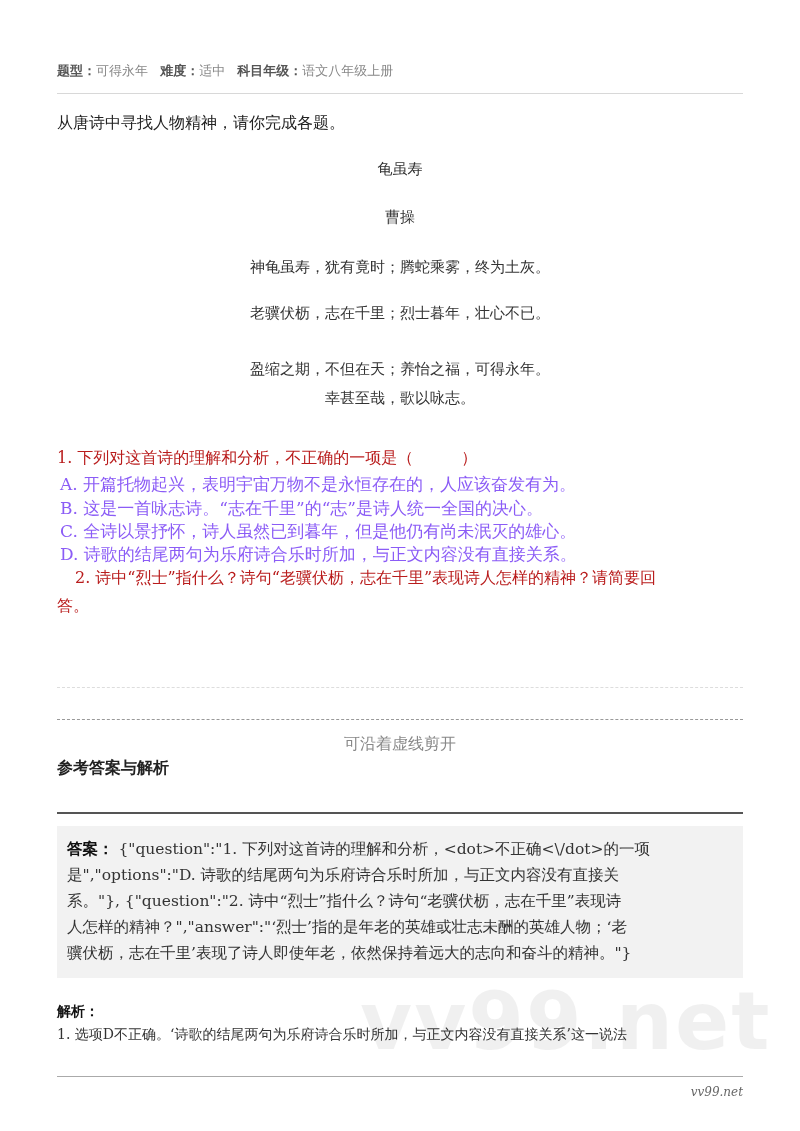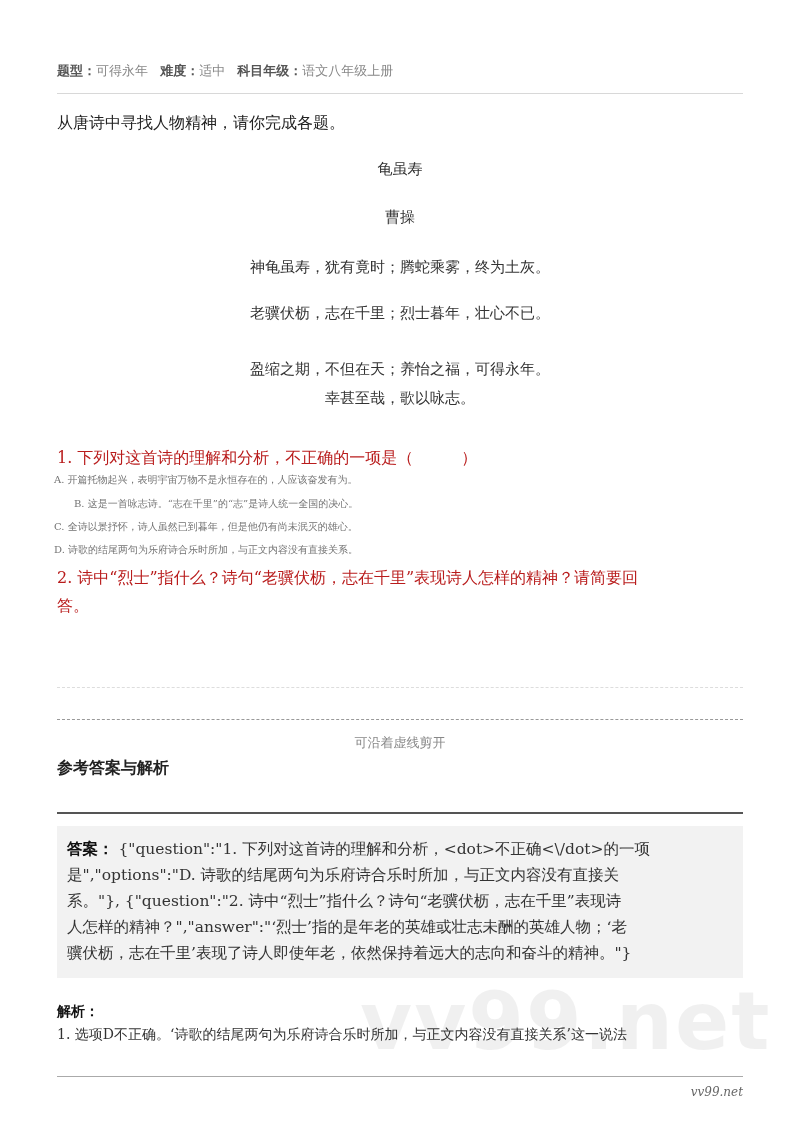--- a/index.html
+++ b/index.html
@@ -15,25 +15,25 @@
   }
   .meta-bar b { color: #555; font-weight: bold; }
   .meta-bar .gap { display: inline-block; width: 8px; }
   .meta-rule { position: absolute; left: 57px; top: 93px; width: 686px; height: 1px; background: #d8d8d8; }
 
   .intro { position: absolute; left: 57px; top: 113px; font-size: 16px; color: #222; }
 
   .poem { position: absolute; left: 57px; width: 686px; text-align: center; font-size: 15px; color: #333; font-family: "DejaVu Sans", "Liberation Sans", sans-serif; }
 
   .q { position: absolute; left: 57px; width: 690px; font-size: 16px; color: #b91c1c; line-height: 28px; }
-  .opt { position: absolute; left: 54px; width: 690px; font-size: 10px; color: #737373; }
+  .opt { position: absolute; left: 60px; width: 690px; font-size: 17px; color: #8b5cf6; }
 
   .dash-light { position: absolute; left: 57px; top: 687px; width: 686px; height: 0; border-top: 1px dashed #ddd; }
   .dash-dark { position: absolute; left: 57px; top: 719px; width: 686px; height: 0; border-top: 1.5px dashed #999; }
-  .cut-note { position: absolute; left: 57px; top: 734px; width: 686px; text-align: center; font-size: 13px; color: #888; }
+  .cut-note { position: absolute; left: 57px; top: 734px; width: 686px; text-align: center; font-size: 16px; color: #888; }
 
   .answer-heading { position: absolute; left: 57px; top: 758px; font-size: 16px; font-weight: bold; color: #222; font-family: "DejaVu Sans", "Liberation Sans", sans-serif; }
   .answer-rule { position: absolute; left: 57px; top: 812px; width: 686px; height: 2px; background: #555; }
 
   .answer-box {
     position: absolute; left: 57px; top: 826px; width: 686px; height: 152px;
     background: #f2f2f2; box-sizing: border-box; padding: 10px 10px 0 10px;
     font-size: 15.5px; line-height: 26px; color: #333;
   }
   .answer-box b { font-family: "DejaVu Sans", "Liberation Sans", sans-serif; color: #111; }
@@ -63,24 +63,24 @@
 
 <div class="poem" style="top:160px;">龟虽寿</div>
 <div class="poem" style="top:208px;">曹操</div>
 <div class="poem" style="top:258px;">神龟虽寿，犹有竟时；腾蛇乘雾，终为土灰。</div>
 <div class="poem" style="top:304px;">老骥伏枥，志在千里；烈士暮年，壮心不已。</div>
 <div class="poem" style="top:360px;">盈缩之期，不但在天；养怡之福，可得永年。</div>
 <div class="poem" style="top:389px;">幸甚至哉，歌以咏志。</div>
 
 <div class="q" style="top:444px;">1. 下列对这首诗的理解和分析，不正确的一项是（　　　）</div>
 <div class="opt" style="top:473px;">A. 开篇托物起兴，表明宇宙万物不是永恒存在的，人应该奋发有为。</div>
-<div class="opt" style="top:497px;margin-left:20px;">B. 这是一首咏志诗。“志在千里”的“志”是诗人统一全国的决心。</div>
+<div class="opt" style="top:497px;">B. 这是一首咏志诗。“志在千里”的“志”是诗人统一全国的决心。</div>
 <div class="opt" style="top:520px;">C. 全诗以景抒怀，诗人虽然已到暮年，但是他仍有尚未泯灭的雄心。</div>
 <div class="opt" style="top:543px;">D. 诗歌的结尾两句为乐府诗合乐时所加，与正文内容没有直接关系。</div>
-<div class="q" style="top:564px;">2. 诗中“烈士”指什么？诗句“老骥伏枥，志在千里”表现诗人怎样的精神？请简要回</div>
+<div class="q" style="top:564px;margin-left:18px;">2. 诗中“烈士”指什么？诗句“老骥伏枥，志在千里”表现诗人怎样的精神？请简要回</div>
 <div class="q" style="top:592px;">答。</div>
 
 <div class="dash-light"></div>
 <div class="dash-dark"></div>
 <div class="cut-note">可沿着虚线剪开</div>
 
 <div class="answer-heading">参考答案与解析</div>
 <div class="answer-rule"></div>
 
 <div class="answer-box">

